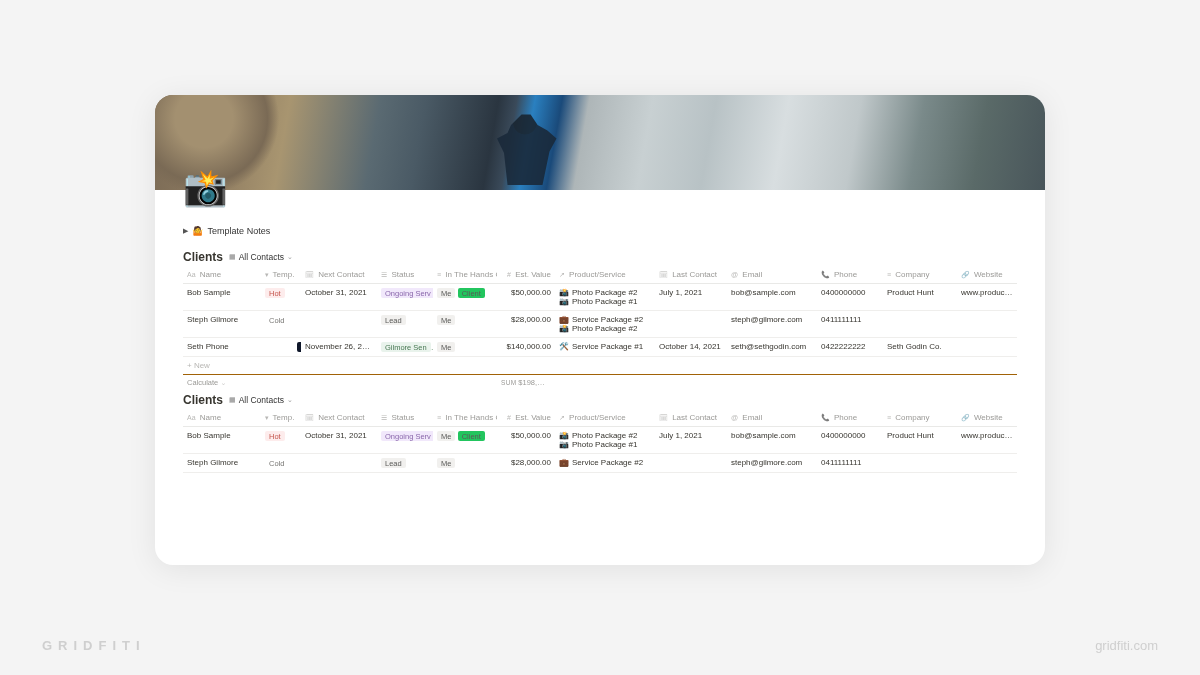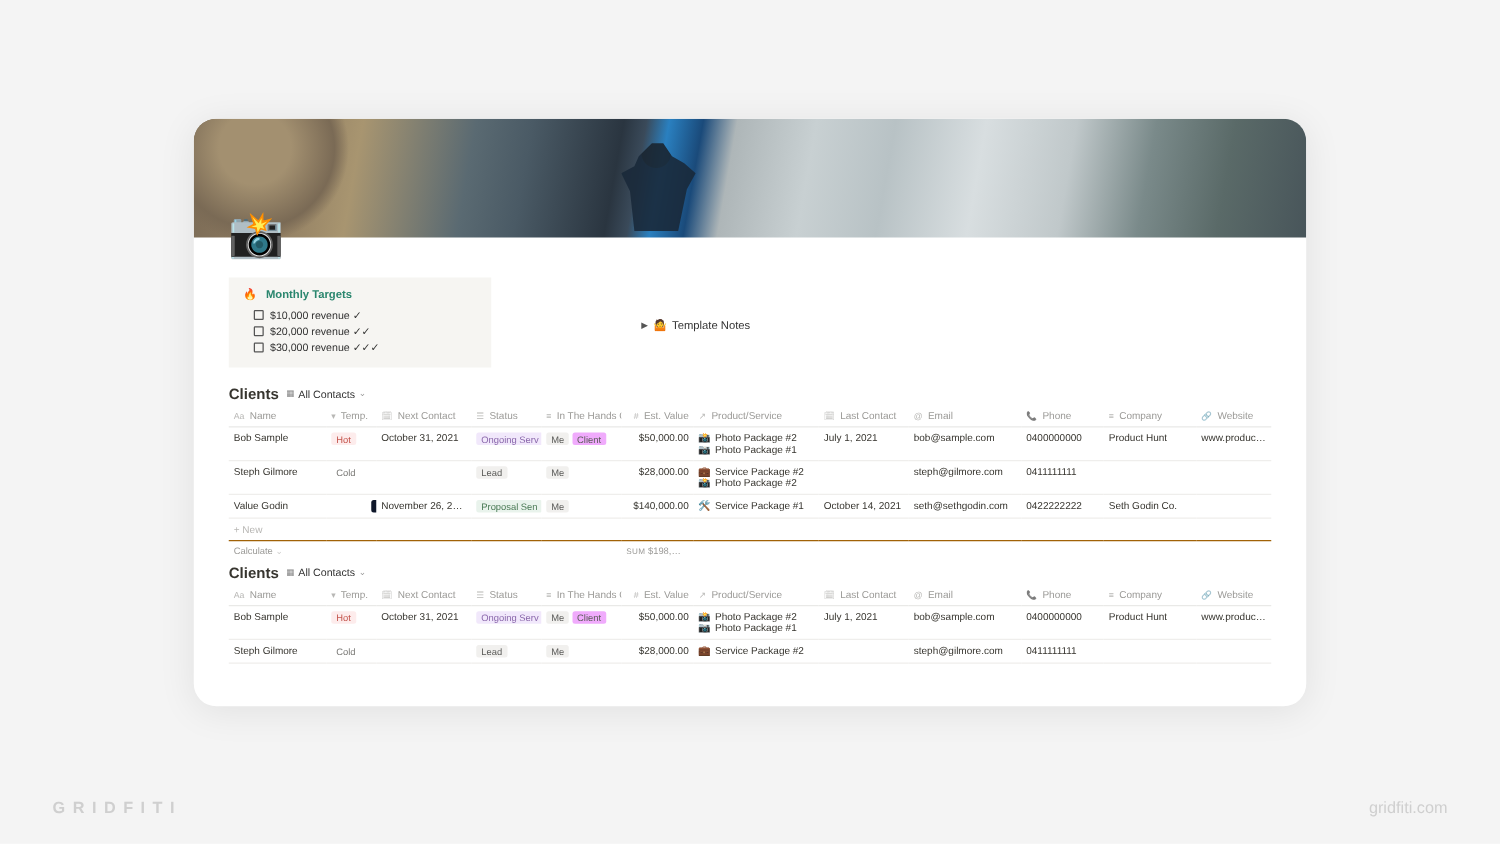--- a/index.html
+++ b/index.html
@@ -177,21 +177,21 @@
     border-radius: 2px;
     font-size: 7.5px;
   }
   .tag-hot   { background: #fdecec; color: #c4554d; }
   .tag-cold  { background: transparent; color: #787774; }
   .tag-cool  { background: #0f172a; color: #a87b2e; margin-left: 32px; }
   .tag-ongoing  { background: #f1e8fb; color: #8a67ab; }
   .tag-lead     { background: #f1f0ee; color: #5a5a58; }
   .tag-proposal { background: #e9f3ec; color: #4a7a55; }
   .tag-me    { background: #f1f0ee; color: #5a5a58; }
-  .tag-client{ background: #f0abfc; color: #5a5a58; }
+  .tag-client{ background: #22c55e; color: #5a5a58; }
 
   td.num { text-align: right; padding-right: 8px; }
   .product-line { display: flex; align-items: center; gap: 3px; }
   .product-emoji { font-size: 8px; }
 
   tr.new-row td { color: #b8b7b4; border-bottom: 1px solid #a16207; }
   tr.sum-row td {
     color: #9b9a97;
     font-size: 7.5px;
     border-bottom: none;
@@ -224,40 +224,20 @@
 <div class="card">
 
   <div class="cover"></div>
 
   <div class="page-icon">📸</div>
 
   <div class="content">
 
 
     <div class="two-col">
-      <div class="targets-box">
-        <div class="targets-title">
-          <span class="fire">🔥</span>
-          <span>Monthly Targets</span>
-        </div>
-        <ul class="checklist">
-          <li>
-              <span class="chk"></span>
-              <span>$10,000 revenue ✓</span>
-            </li>
-          <li>
-              <span class="chk"></span>
-              <span>$20,000 revenue ✓✓</span>
-            </li>
-          <li>
-              <span class="chk"></span>
-              <span>$30,000 revenue ✓✓✓</span>
-            </li>
-        </ul>
-      </div>
 
       <div class="toggle">
         <span class="tri">▶</span>
         <span>🤷</span>
         <span>Template Notes</span>
       </div>
     </div>
 
     <div class="section-title">
       <span>Clients</span>
@@ -340,24 +320,24 @@
                 <span>Photo Package #2</span>
               </div>
             </td>
             <td></td>
             <td>steph@gilmore.com</td>
             <td>0411111111</td>
             <td></td>
             <td></td>
           </tr>
           <tr>
-            <td>Value Godin</td>
+            <td>Seth Phone</td>
             <td><span class="tag tag-cool">Cool</span></td>
             <td>November 26, 2021</td>
-            <td><span class="tag tag-proposal">Proposal Sen</span></td>
+            <td><span class="tag tag-proposal">Gilmore Sen</span></td>
             <td><span class="tag tag-me">Me</span> </td>
             <td class="num">$140,000.00</td>
             <td>
               <div class="product-line">
                 <span class="product-emoji">🛠️</span>
                 <span>Service Package #1</span>
               </div>
             </td>
             <td>October 14, 2021</td>
             <td>seth@sethgodin.com</td>

